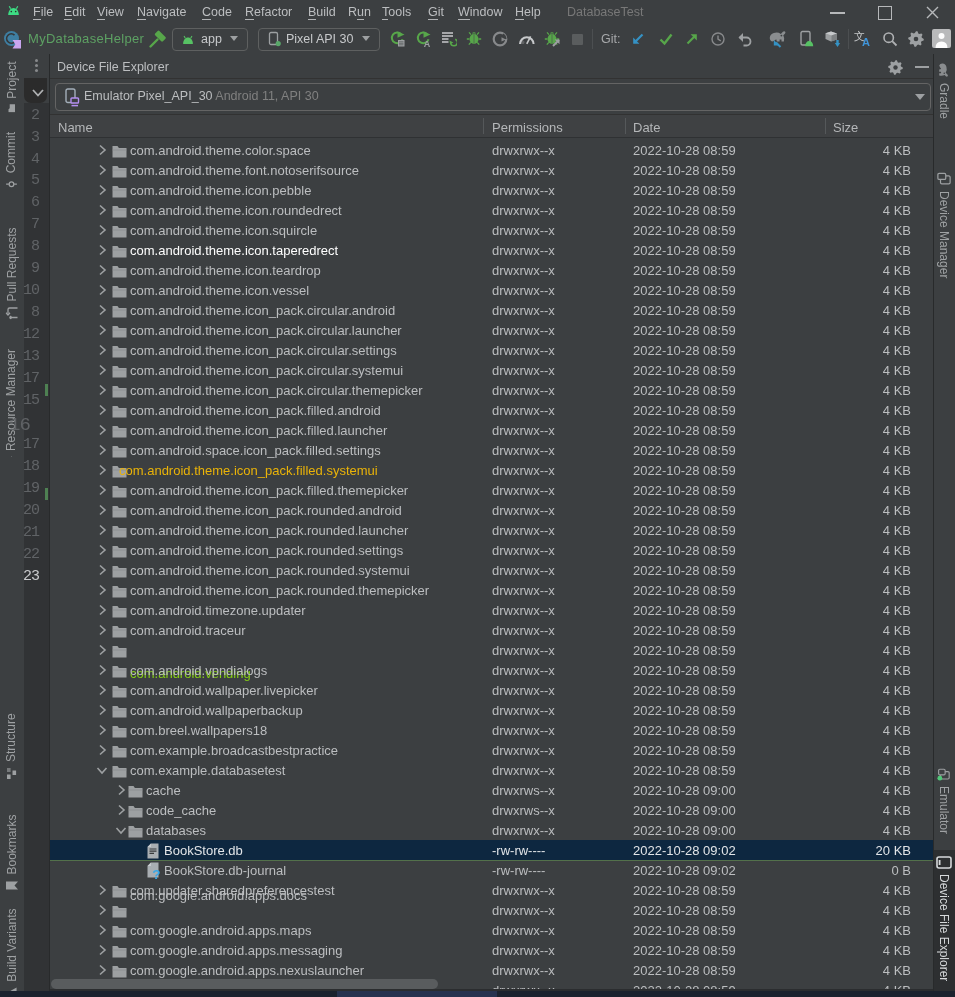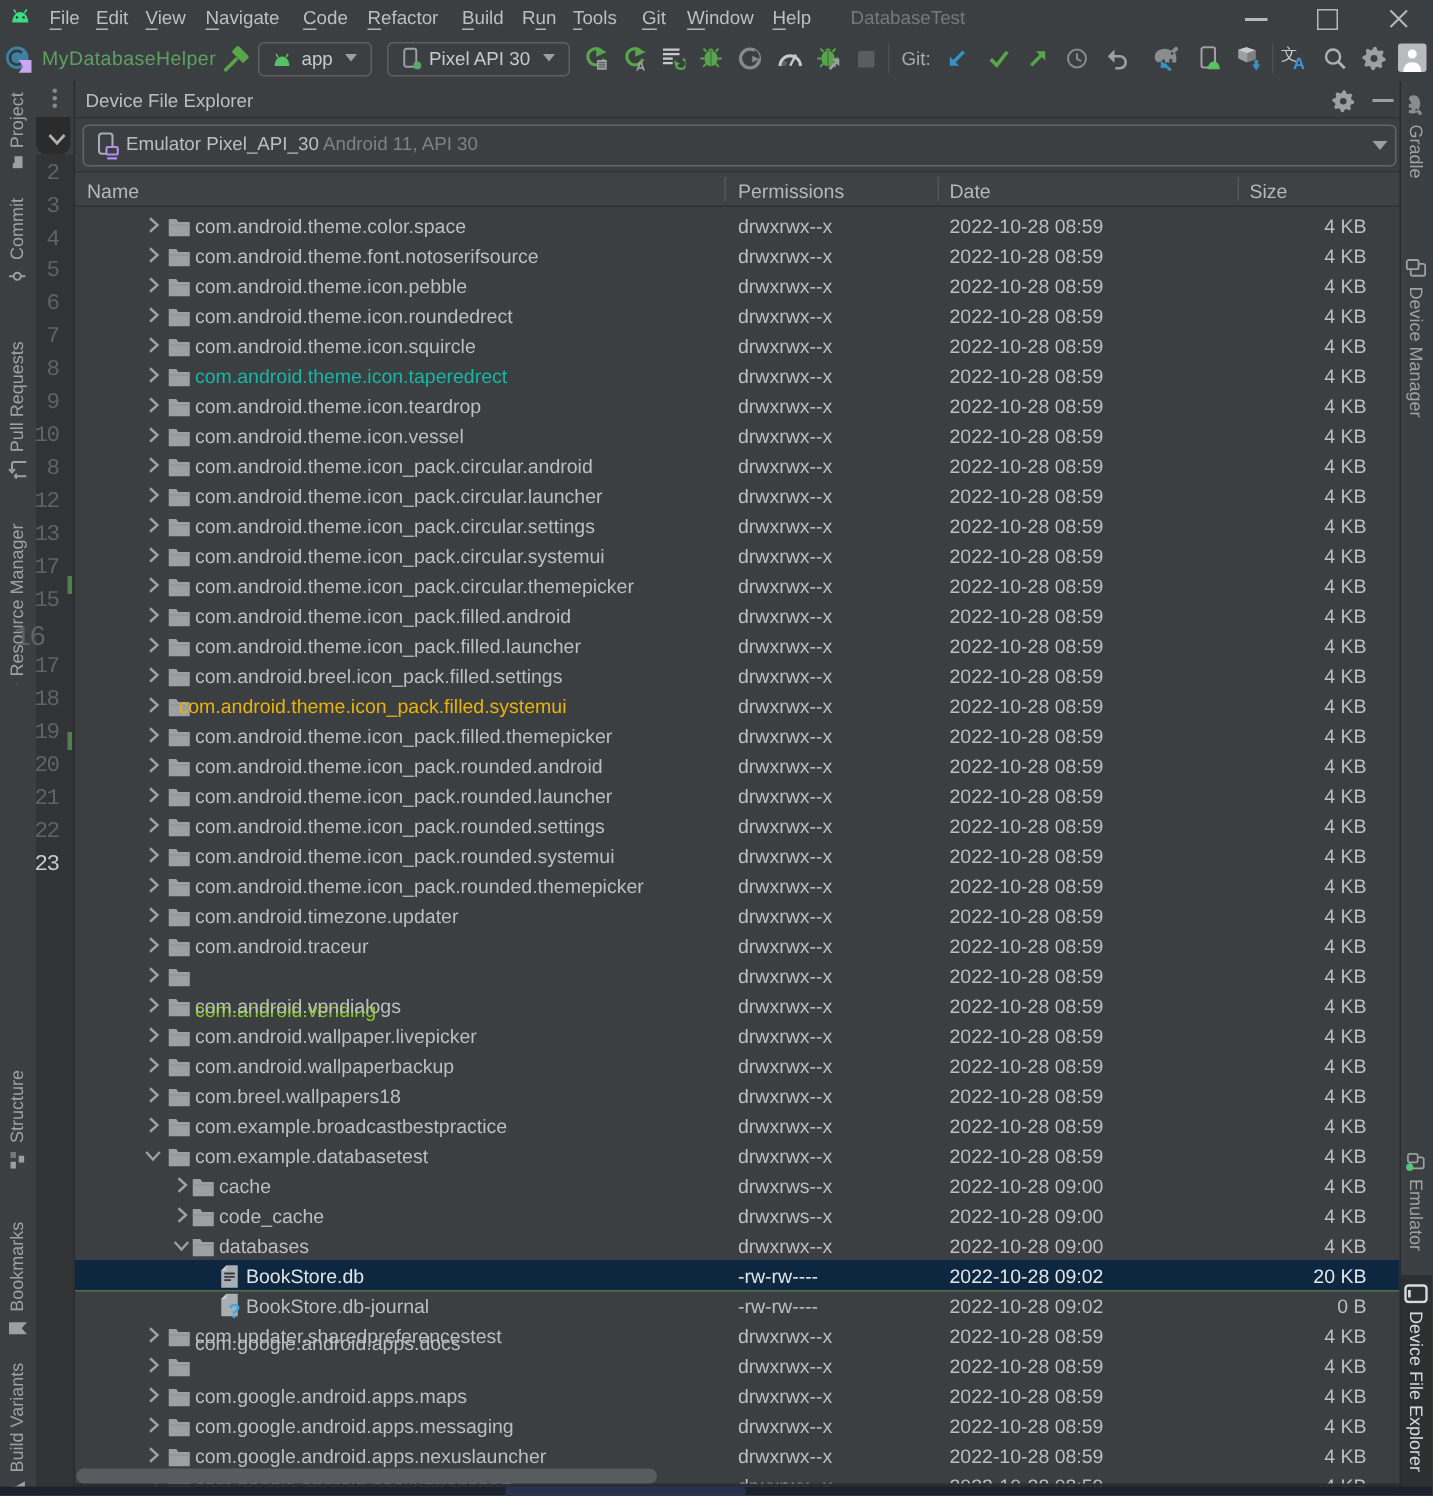--- a/index.html
+++ b/index.html
@@ -330,21 +330,21 @@
     <span class="a" style="left:583px;top:85px;color:#bcbec0">2022-10-28 08:59</span>
     <span class="a" style="left:0;top:85px;width:861px;text-align:right;color:#bcbec0">4 KB</span>
     <div class="a" style="left:0;top:102px;width:883px;height:20px;"></div>
     <div class="a" style="left:43px;top:103px"><svg class="tree-ch" width="18" height="18" viewBox="0 0 18 18">
         <path d="M7 4.5 L12 9 L7 13.5" fill="none" stroke="#9da0a2" stroke-width="1.6"></path>
       </svg></div>
     <div class="a" style="left:62px;top:105px"><svg class="tree-ch" width="15" height="13" viewBox="0 0 15 13">
         <path d="M0.5 1 h5 l1.4 2 h7.6 v9.5 h-14 z" fill="#9da0a2"></path>
         <path d="M0.5 5 h14" stroke="#8a8d8f" stroke-width="0.8"></path>
       </svg></div>
-    <span class="a" style="left:80px;top:105px;color:#14b8a6">com.android.theme.icon.taperedrect</span>
+    <span class="a" style="left:80px;top:105px;color:#ffffff">com.android.theme.icon.taperedrect</span>
     <span class="a" style="left:442px;top:105px;color:#bcbec0">drwxrwx--x</span>
     <span class="a" style="left:583px;top:105px;color:#bcbec0">2022-10-28 08:59</span>
     <span class="a" style="left:0;top:105px;width:861px;text-align:right;color:#bcbec0">4 KB</span>
     <div class="a" style="left:0;top:122px;width:883px;height:20px;"></div>
     <div class="a" style="left:43px;top:123px"><svg class="tree-ch" width="18" height="18" viewBox="0 0 18 18">
         <path d="M7 4.5 L12 9 L7 13.5" fill="none" stroke="#9da0a2" stroke-width="1.6"></path>
       </svg></div>
     <div class="a" style="left:62px;top:125px"><svg class="tree-ch" width="15" height="13" viewBox="0 0 15 13">
         <path d="M0.5 1 h5 l1.4 2 h7.6 v9.5 h-14 z" fill="#9da0a2"></path>
         <path d="M0.5 5 h14" stroke="#8a8d8f" stroke-width="0.8"></path>
@@ -450,21 +450,21 @@
     <span class="a" style="left:583px;top:285px;color:#bcbec0">2022-10-28 08:59</span>
     <span class="a" style="left:0;top:285px;width:861px;text-align:right;color:#bcbec0">4 KB</span>
     <div class="a" style="left:0;top:302px;width:883px;height:20px;"></div>
     <div class="a" style="left:43px;top:303px"><svg class="tree-ch" width="18" height="18" viewBox="0 0 18 18">
         <path d="M7 4.5 L12 9 L7 13.5" fill="none" stroke="#9da0a2" stroke-width="1.6"></path>
       </svg></div>
     <div class="a" style="left:62px;top:305px"><svg class="tree-ch" width="15" height="13" viewBox="0 0 15 13">
         <path d="M0.5 1 h5 l1.4 2 h7.6 v9.5 h-14 z" fill="#9da0a2"></path>
         <path d="M0.5 5 h14" stroke="#8a8d8f" stroke-width="0.8"></path>
       </svg></div>
-    <span class="a" style="left:80px;top:305px;color:#bcbec0">com.android.breel.icon_pack.filled.settings</span>
+    <span class="a" style="left:80px;top:305px;color:#bcbec0">com.android.space.icon_pack.filled.settings</span>
     <span class="a" style="left:442px;top:305px;color:#bcbec0">drwxrwx--x</span>
     <span class="a" style="left:583px;top:305px;color:#bcbec0">2022-10-28 08:59</span>
     <span class="a" style="left:0;top:305px;width:861px;text-align:right;color:#bcbec0">4 KB</span>
     <div class="a" style="left:0;top:322px;width:883px;height:20px;"></div>
     <div class="a" style="left:43px;top:323px"><svg class="tree-ch" width="18" height="18" viewBox="0 0 18 18">
         <path d="M7 4.5 L12 9 L7 13.5" fill="none" stroke="#9da0a2" stroke-width="1.6"></path>
       </svg></div>
     <div class="a" style="left:62px;top:325px"><svg class="tree-ch" width="15" height="13" viewBox="0 0 15 13">
         <path d="M0.5 1 h5 l1.4 2 h7.6 v9.5 h-14 z" fill="#9da0a2"></path>
         <path d="M0.5 5 h14" stroke="#8a8d8f" stroke-width="0.8"></path>

